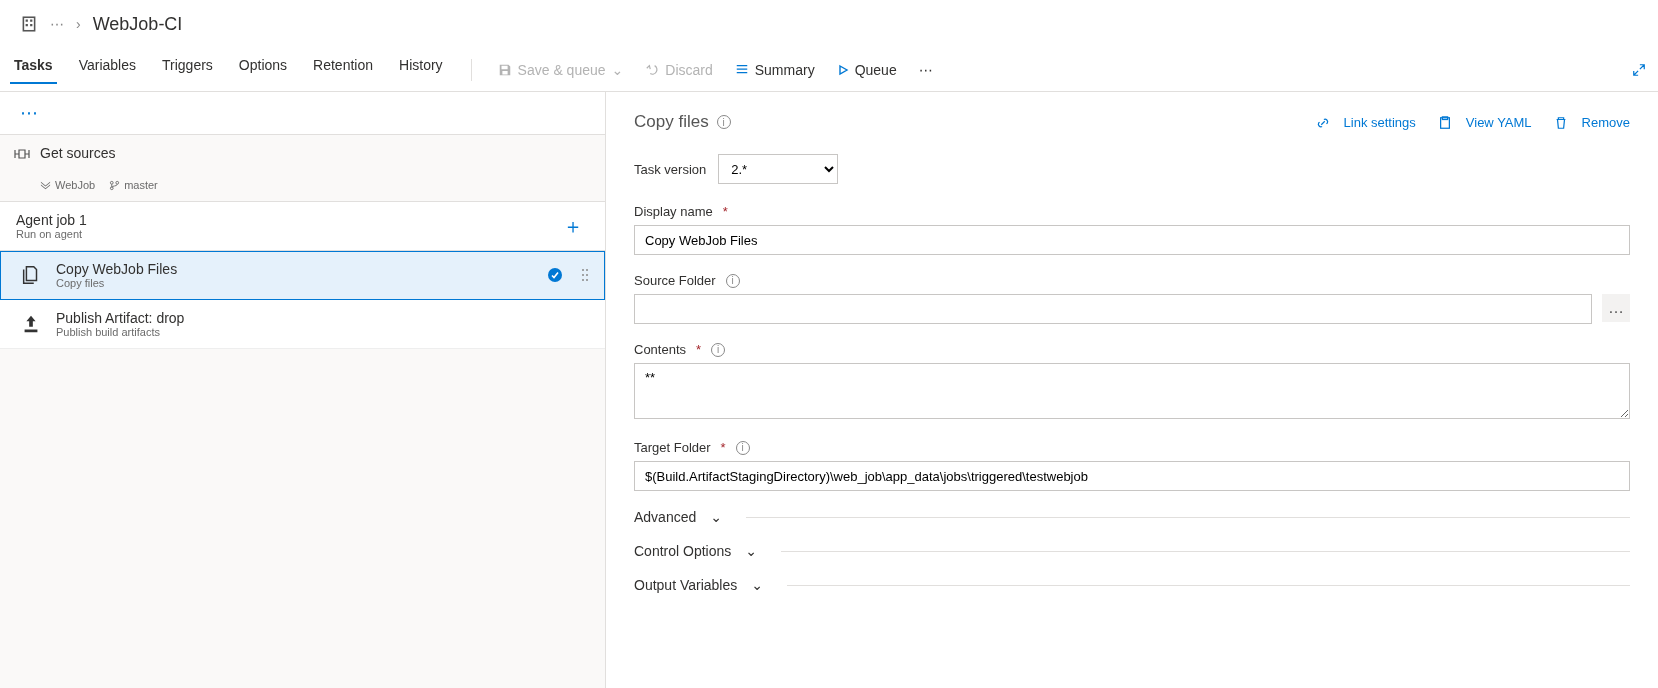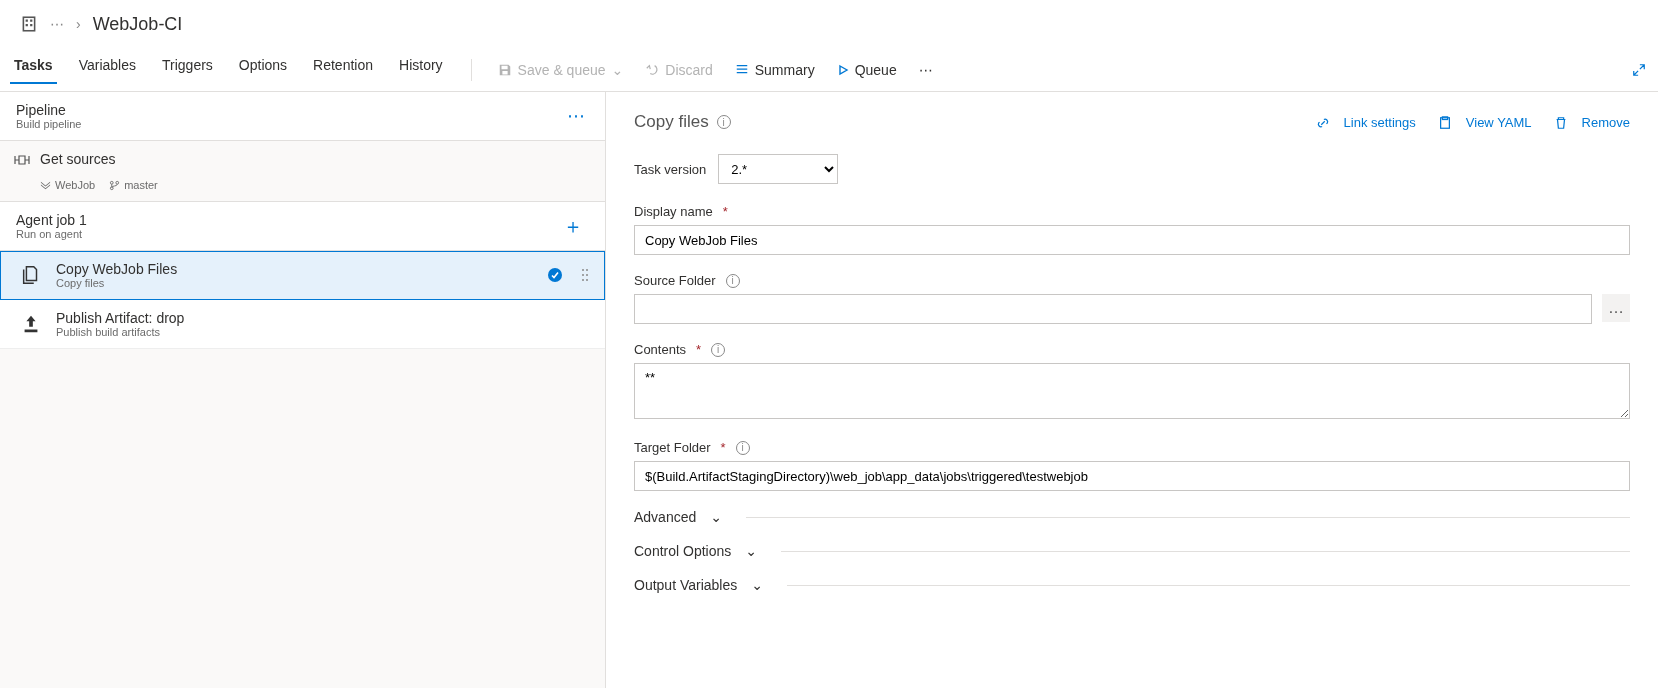--- a/index.html
+++ b/index.html
@@ -30,21 +30,21 @@
   
   .pipeline-head { background:#fff; padding:10px 16px; border-bottom:1px solid #e1dfdd; display:flex; align-items:center;}
   .pipeline-head .titles{flex:1;}
   .pipeline-head .title {font-size:14px;}
   .pipeline-head .sub   {font-size:11px; color:#6b6b6b;}
   .pipeline-head .dots  {color:#0078d4; font-size:18px; cursor:pointer; padding:0 4px;}
 
   .get-sources { padding:10px 16px 10px 14px; display:flex; align-items:flex-start; gap:10px;}
   .get-sources .gs-ic { color:#555; margin-top:2px;}
   .get-sources .title{font-size:14px;}
-  .get-sources .subrow{font-size:11px; color:#6b6b6b; margin-top:12px; display:flex; gap:14px; align-items:center;}
+  .get-sources .subrow{font-size:11px; color:#6b6b6b; margin-top:18px; display:flex; gap:14px; align-items:center;}
   .subrow .mini-ic { width:11px; height:11px; }
 
   .agent-row { background:#fff; border-top:1px solid #e1dfdd; border-bottom:1px solid #e1dfdd;
                padding:10px 16px; display:flex; align-items:center;}
   .agent-row .titles{flex:1;}
   .agent-row .title{font-size:14px;}
   .agent-row .sub{font-size:11px; color:#6b6b6b;}
   .agent-row .plus{color:#0078d4; font-size:20px; cursor:pointer; padding:0 6px;}
 
   .task-row { padding:10px 10px 10px 20px; display:flex; align-items:center; gap:14px; background:#fff; border-bottom:1px solid #eee;}
@@ -149,24 +149,20 @@
         <path stroke="currentColor" stroke-width="1.4" fill="none" d="M9 2h5v5M7 14H2V9M14 2l-5 5M2 14l5-5"></path>
       </svg>
   </span>
 </div>
 
 <div class="workspace">
 
   <div class="left-pane">
 
     <div class="pipeline-head">
-      <div class="titles">
-        <div class="title">Pipeline</div>
-        <div class="sub">Build pipeline</div>
-      </div>
       <span class="dots">⋯</span>
     </div>
 
     <div class="get-sources">
       <span class="gs-ic">
         <svg width="16" height="14" viewBox="0 0 16 14">
             <path stroke="currentColor" fill="none" stroke-width="1.2" d="M1 7h4M11 7h4M5 3h6v8H5zM1 3v8M15 3v8"></path>
           </svg>
       </span>
       <div>

